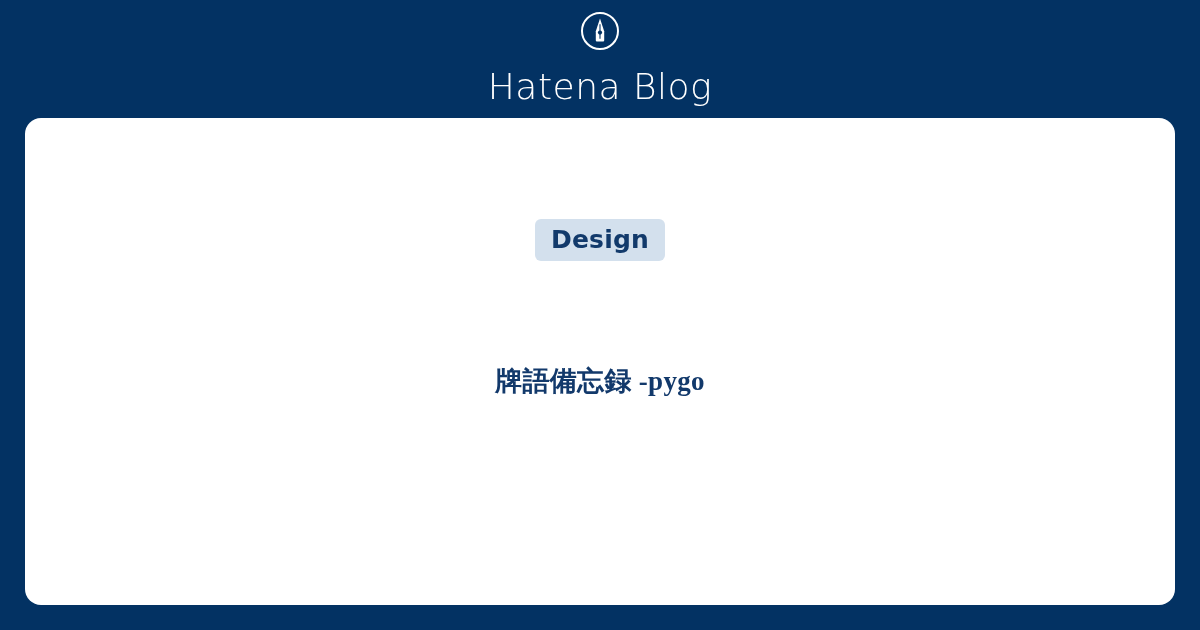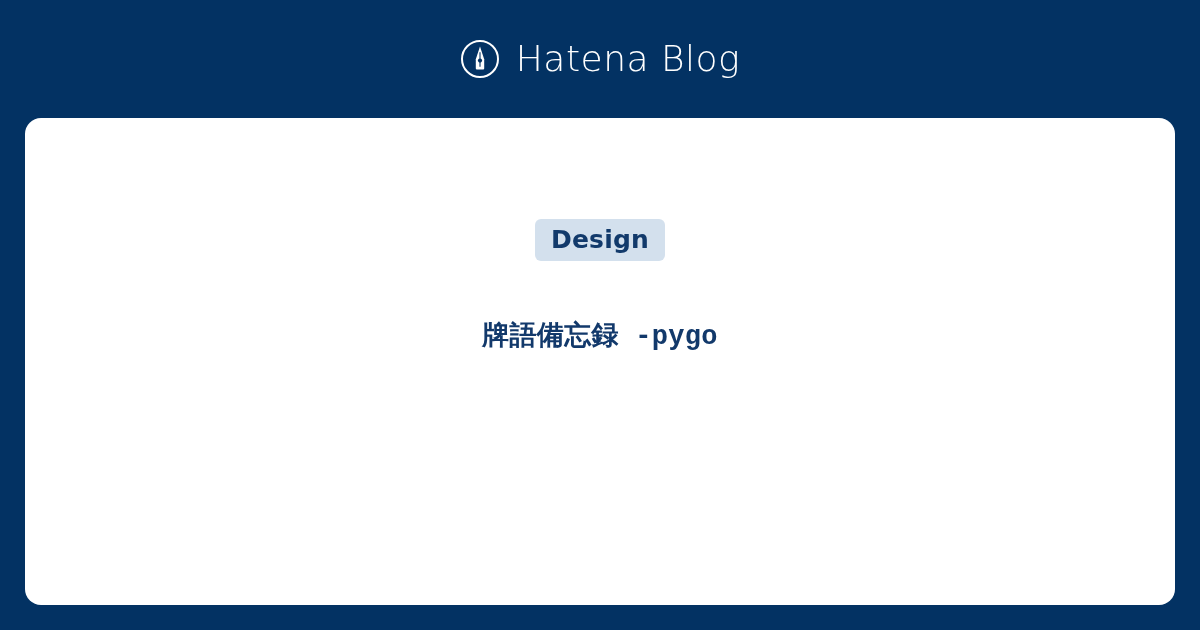--- a/index.html
+++ b/index.html
@@ -27,20 +27,21 @@
   .brand-bar {
     position: absolute;
     top: 0;
     left: 0;
     width: 1200px;
     height: 118px;
     display: flex;
     align-items: center;
     justify-content: center;
     gap: 16px;
+    flex-direction: column;
   }
 
   .brand-icon {
     width: 40px;
     height: 40px;
     flex: 0 0 40px;
     display: block;
   }
 
   .brand-name {
@@ -104,28 +105,28 @@
     max-width: 740px;
     font-family: "DejaVu Sans", "Liberation Sans", sans-serif;
   }
   .entry-title .tline {
     display: block;
     white-space: nowrap;
   }
 
   
   .blog-name {
-    margin-top: 60px;
+    margin-top: 104px;
     color: #12396b;
     font-size: 27px;
     font-weight: bold;
     line-height: 1.2;
     text-align: center;
     letter-spacing: 0.3px;
-    font-family: Liberation Mono, monospace;
+    font-family: Liberation Serif, serif;
   }
 </style>
 </head>
 <body>
 
 <div class="og-canvas">
 
   <div class="brand-bar">
     <span class="brand-icon">
       <svg viewBox="0 0 40 40" width="40" height="40" aria-hidden="true">

